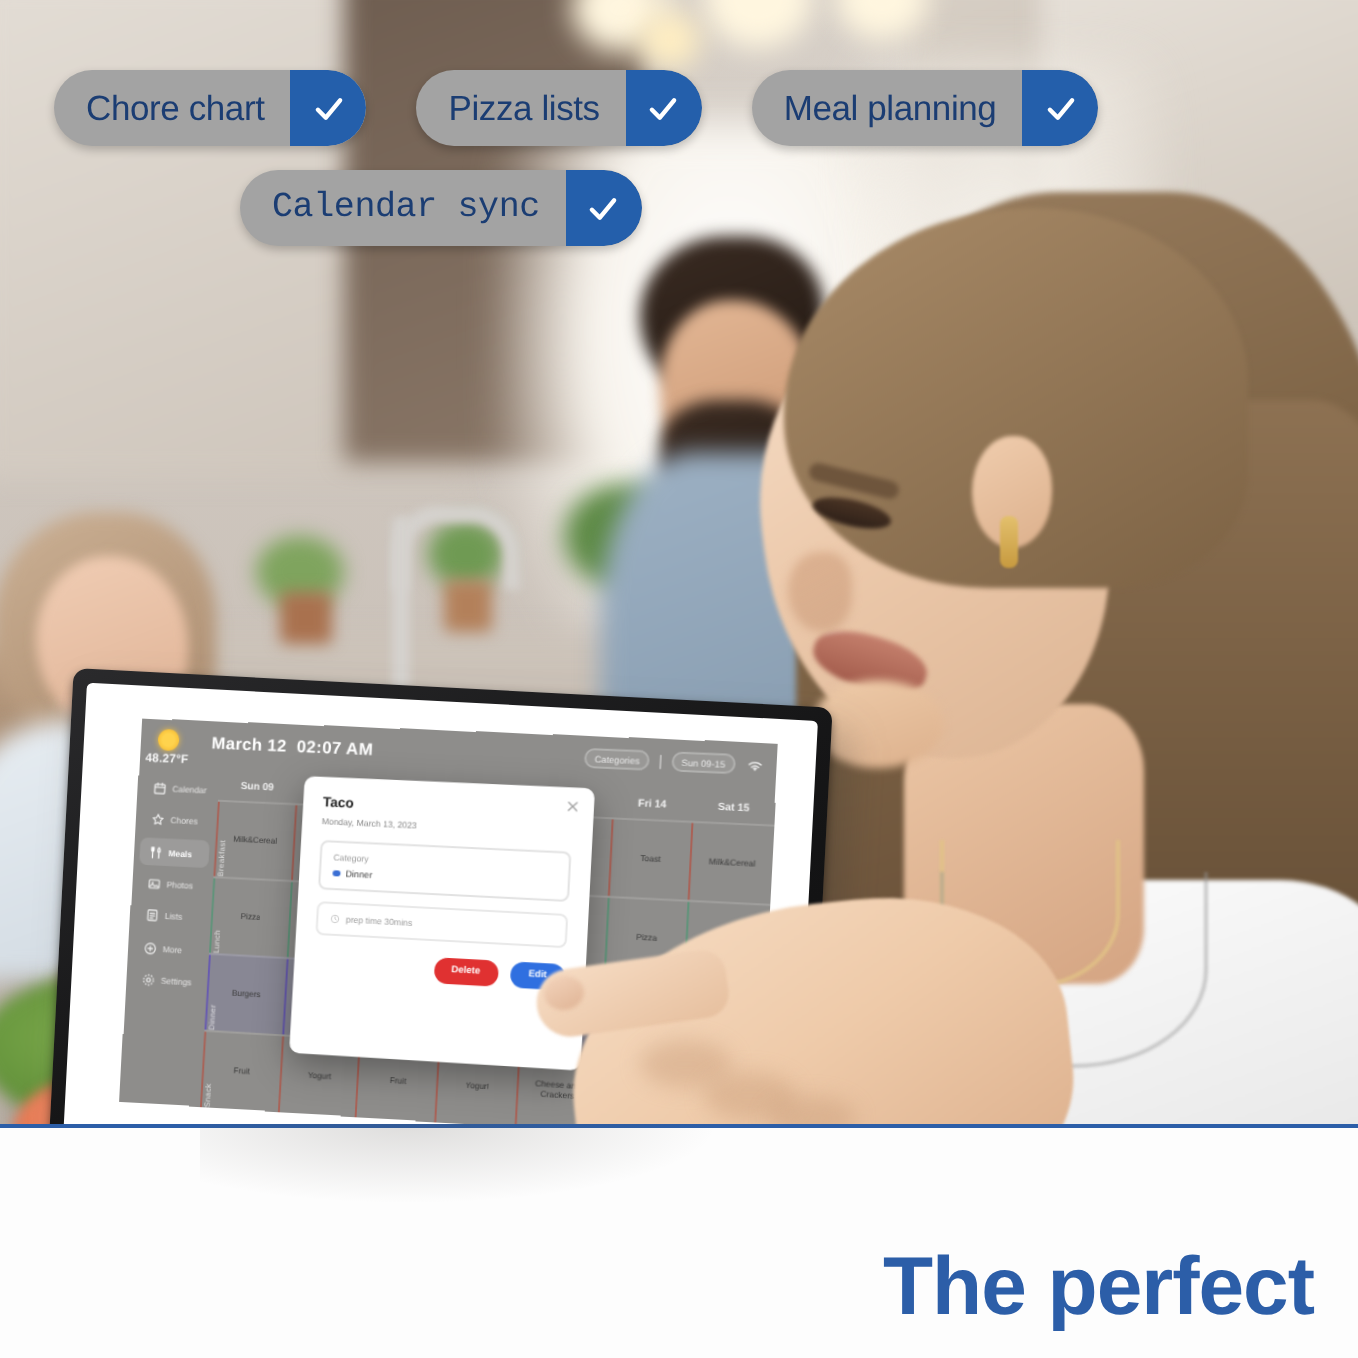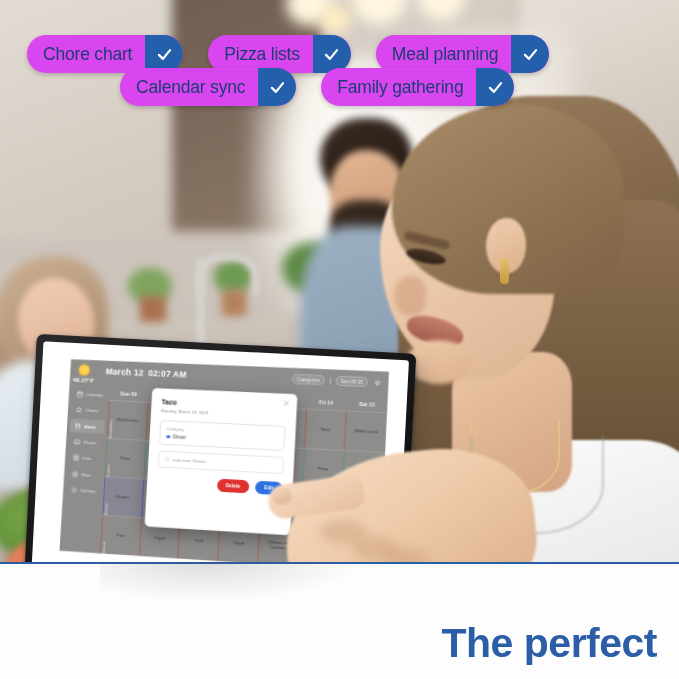--- a/index.html
+++ b/index.html
@@ -224,23 +224,23 @@
   .m-btns{display:flex;justify-content:flex-end;gap:6px;}
   .btn{border:none;border-radius:9px;font-size:4.8px;color:#fff;font-weight:700;
     padding:4px 9px;cursor:pointer;font-family:"Liberation Sans",sans-serif;}
   .btn-del{background:#e03131;}
   .btn-edit{background:#2f6fe0;}
 
   
   .badges{position:absolute;left:0;top:0;width:679px;}
   .brow{display:flex;align-items:center;position:absolute;}
   .brow1{left:27px;top:35px;gap:25px;}
-  .brow2{left:120px;top:68px;gap:25px;}
+  .brow2{left:120px;top:85px;font-family:Liberation Mono, monospace;}
   .badge{display:inline-flex;align-items:center;height:38px;border-radius:19px;
-    background:#d946ef;box-shadow:0 2px 5px rgba(0,0,0,0.22);overflow:hidden;}
+    background:#a3a3a3;box-shadow:0 2px 5px rgba(0,0,0,0.22);overflow:hidden;}
   .badge .lab{padding:0 13px 0 16px;font-size:17.5px;color:#1b3d73;font-weight:400;
     white-space:nowrap;letter-spacing:-0.2px;}
   .badge .chk{width:38px;height:38px;background:#245fab;border-radius:0 19px 19px 0;
     display:flex;align-items:center;justify-content:center;flex:none;}
   .badge .chk svg{width:19px;height:19px;}
 
   
   .band{position:absolute;left:0;bottom:0;width:679px;height:117px;background:#fdfdfd;}
   .band-line{position:absolute;left:0;top:0;width:679px;height:2px;background:#2c5ea8;}
   .headline{position:absolute;right:22px;bottom:14px;width:620px;text-align:right;
@@ -586,28 +586,20 @@
     </div>
     <div class="brow brow2">
       <div class="badge">
         <span class="lab">Calendar sync</span>
         <span class="chk">
           <svg viewBox="0 0 24 24">
               <path d="M5 12.5l5 5 9-11" stroke="#fff" stroke-width="2.8" fill="none" stroke-linecap="round" stroke-linejoin="round"></path>
             </svg>
         </span>
       </div>
-      <div class="badge">
-        <span class="lab">Family gathering</span>
-        <span class="chk">
-          <svg viewBox="0 0 24 24">
-              <path d="M5 12.5l5 5 9-11" stroke="#fff" stroke-width="2.8" fill="none" stroke-linecap="round" stroke-linejoin="round"></path>
-            </svg>
-        </span>
-      </div>
     </div>
   </div>
 
   <div class="band">
     <div class="band-line"></div>
     <div class="band-tabshadow"></div>
     <div class="headline">
       <span>The perfect</span><br>
     </div>
   </div>

